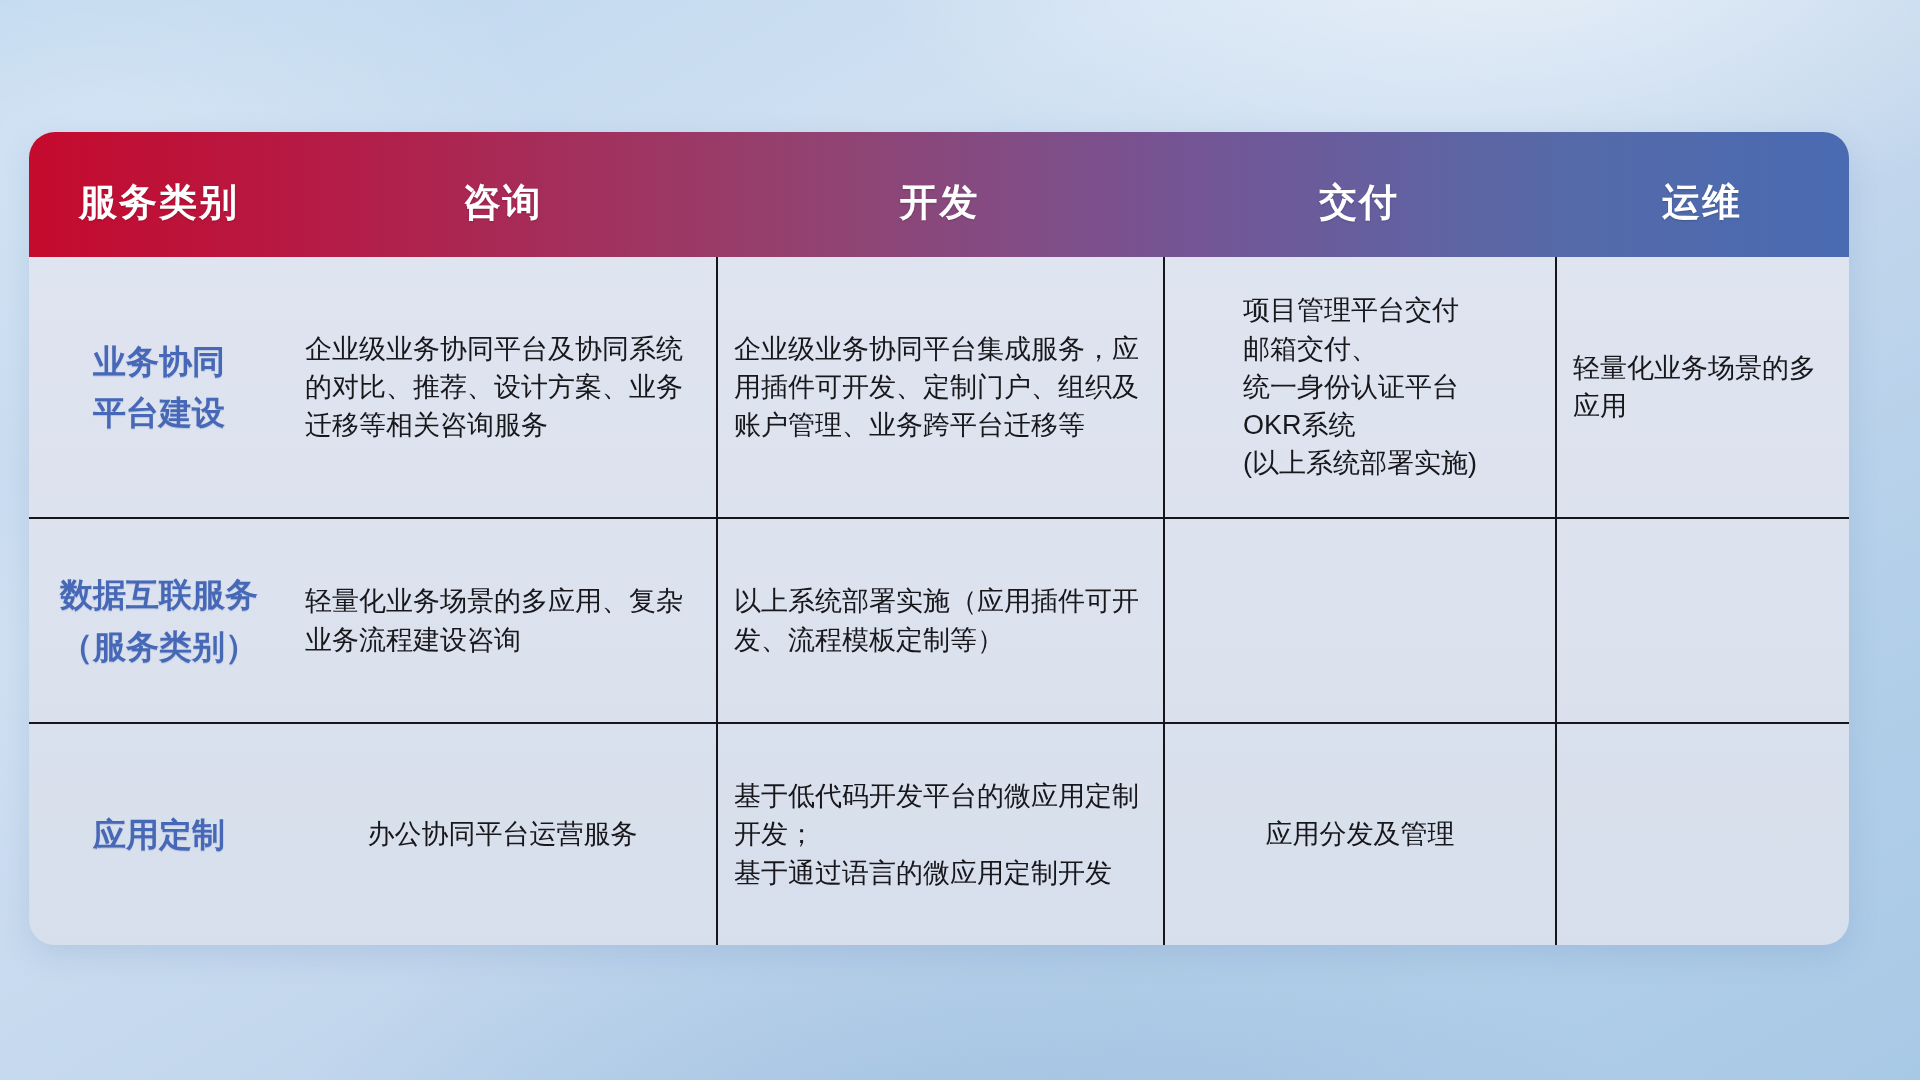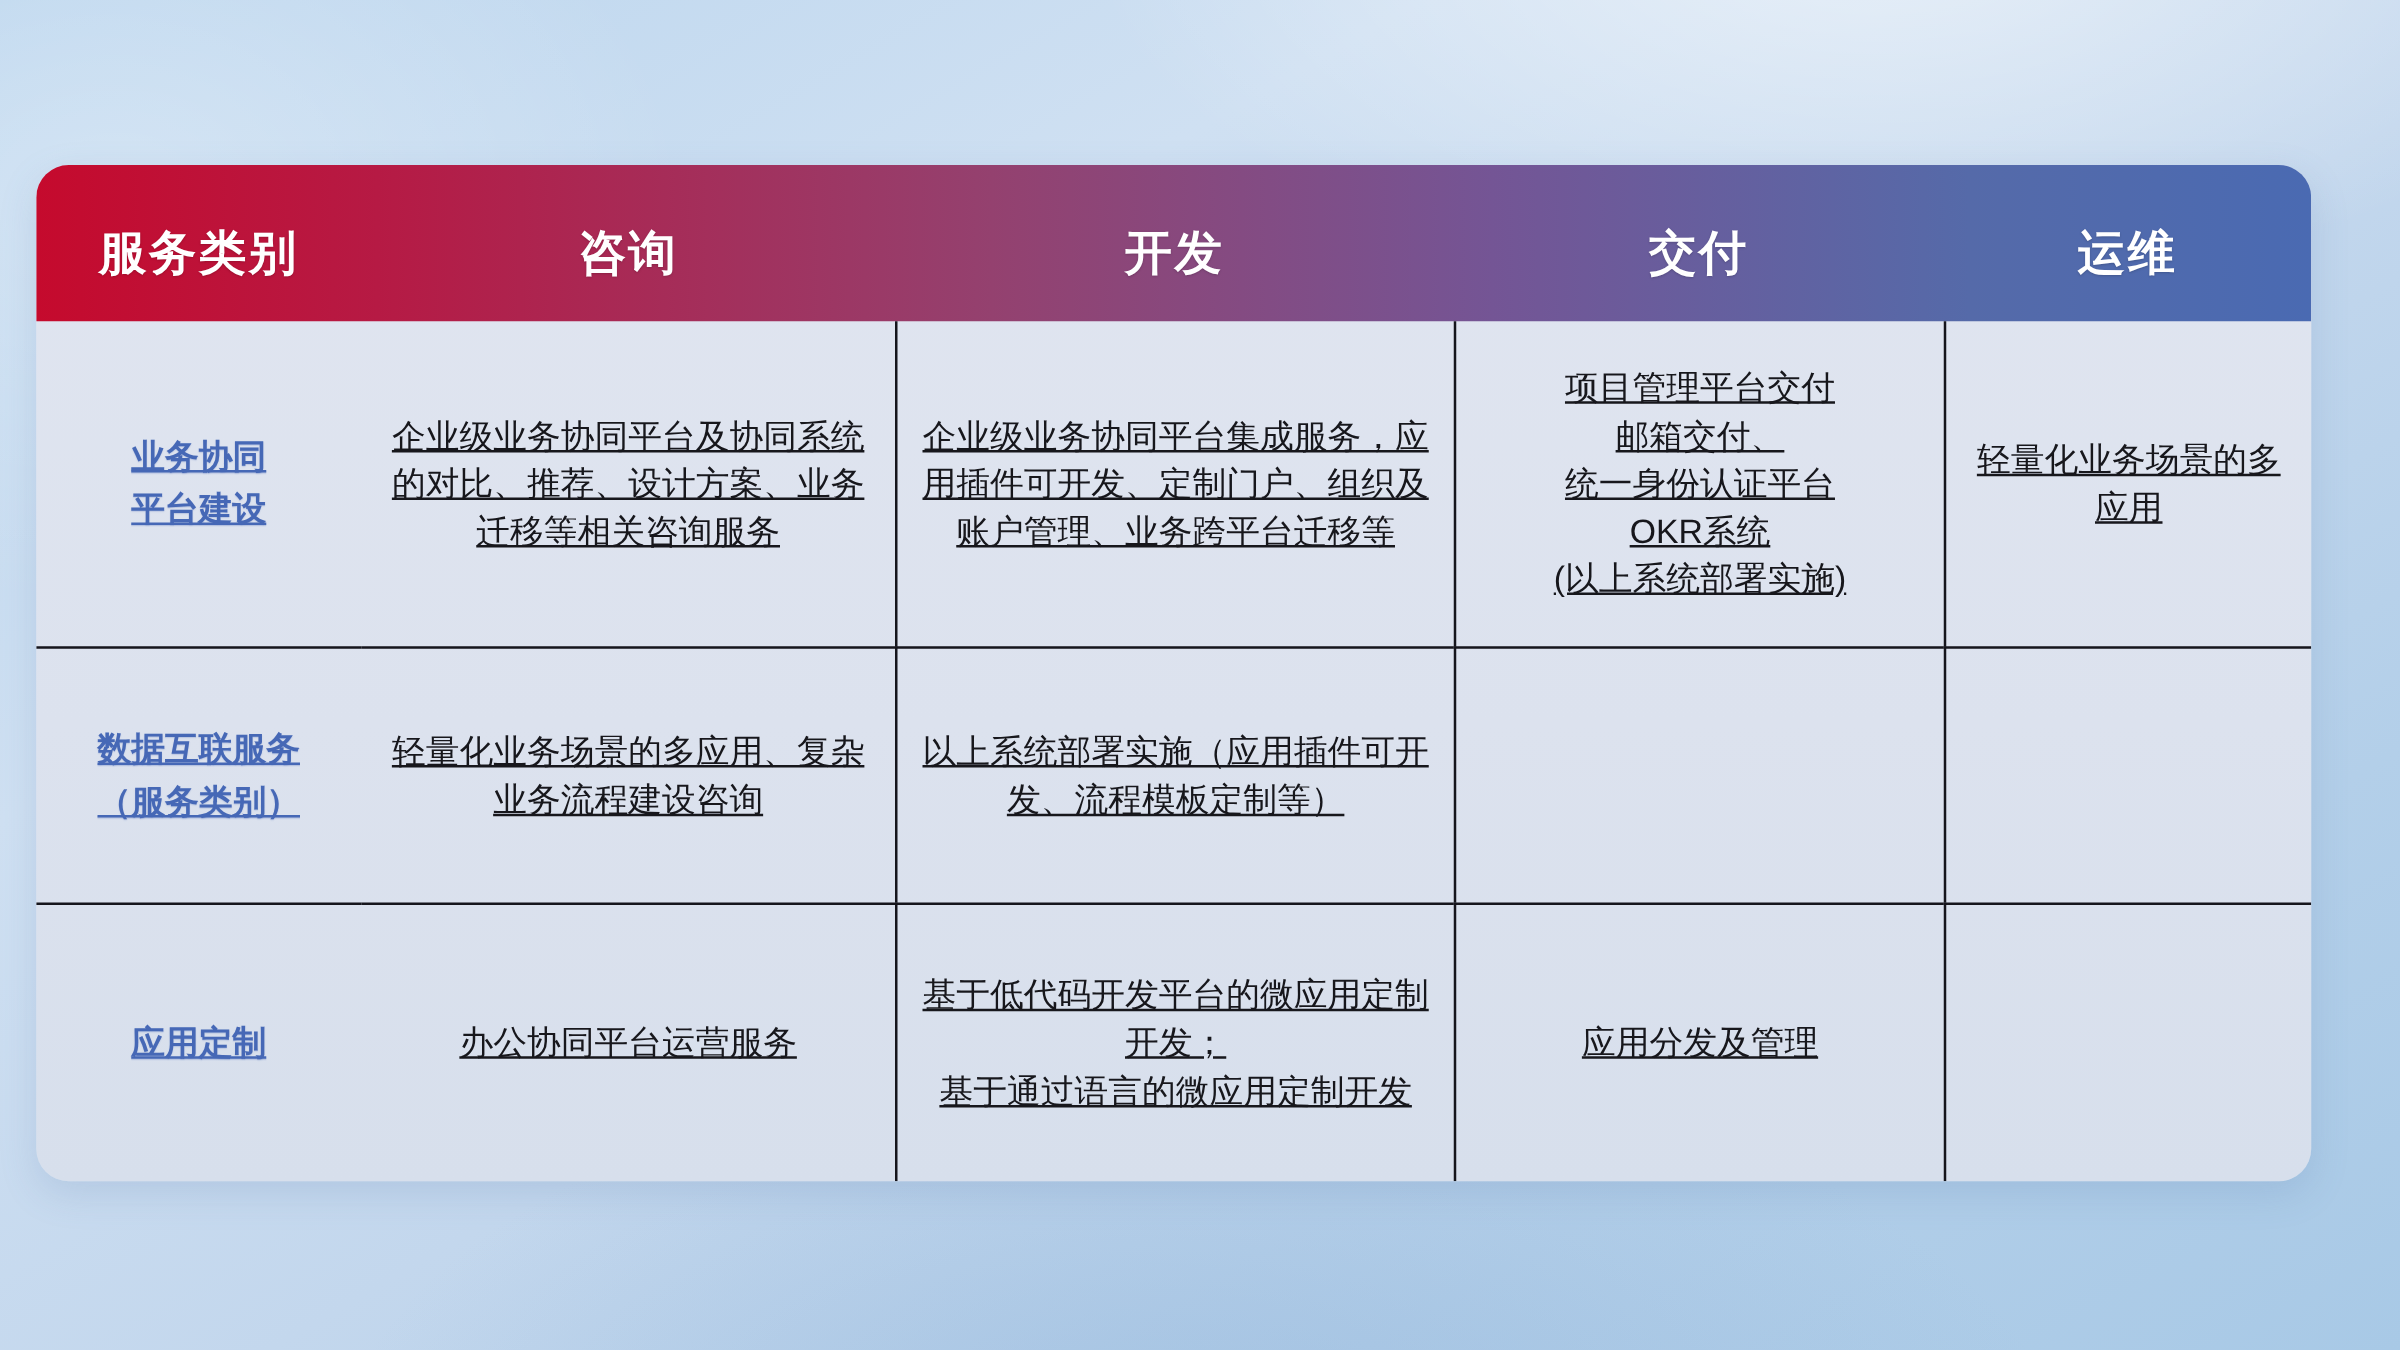--- a/index.html
+++ b/index.html
@@ -38,30 +38,28 @@
     text-shadow:0 1px 2px rgba(0,0,0,0.18);
   }
   .tbody{
     display:grid;
     grid-template-columns:260px 427px 447px 392px 294px;
     grid-template-rows:260px 205px 1fr;
     height:688px;
   }
   .cell{
     display:flex;align-items:center;justify-content:center;
-    text-align:center;
     padding:10px 16px;
     font-size:27px;line-height:1.42;color:var(--body-text);
     white-space:pre-line;
-    text-decoration:underline;
   }
   .cell.cat{
     color:var(--cat-blue);
     font-weight:bold;
-    font-size:27px;line-height:1.55;
+    font-size:33px;line-height:1.55;
     text-shadow:0 1px 1px rgba(70,104,182,0.25);
   }
   
   .tbody .cell:nth-child(5n+3),
   .tbody .cell:nth-child(5n+4),
   .tbody .cell:nth-child(5n){border-left:2px solid var(--divider);}
   
   .tbody .cell:nth-child(n+6){border-top:2px solid var(--divider);}
 </style>
 </head>

